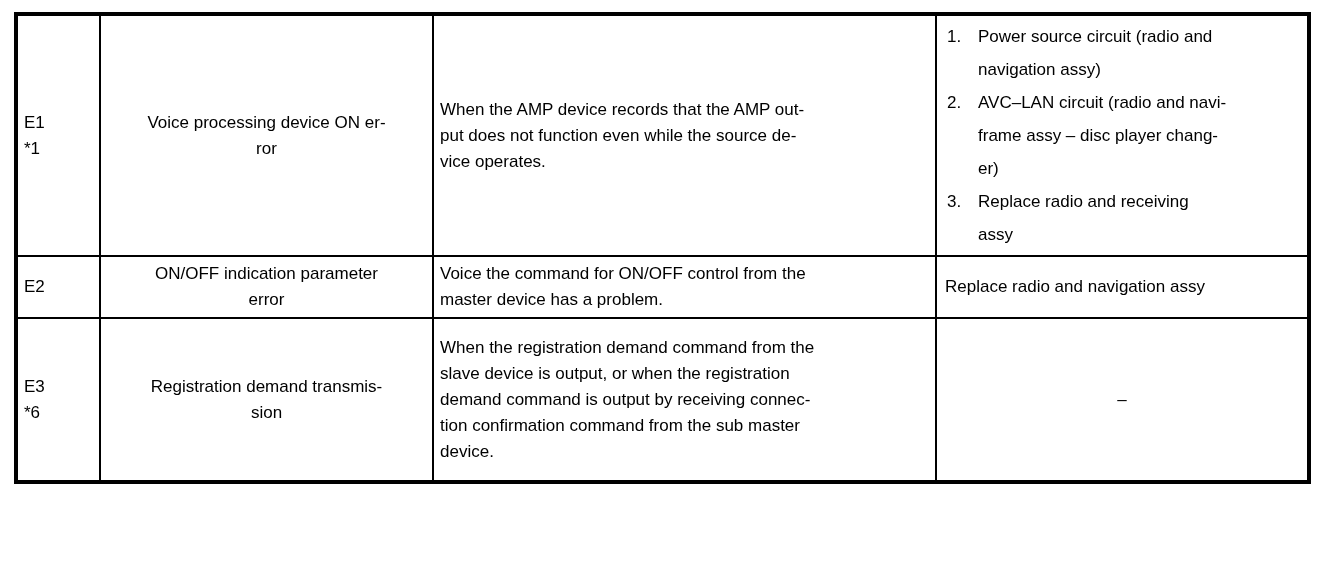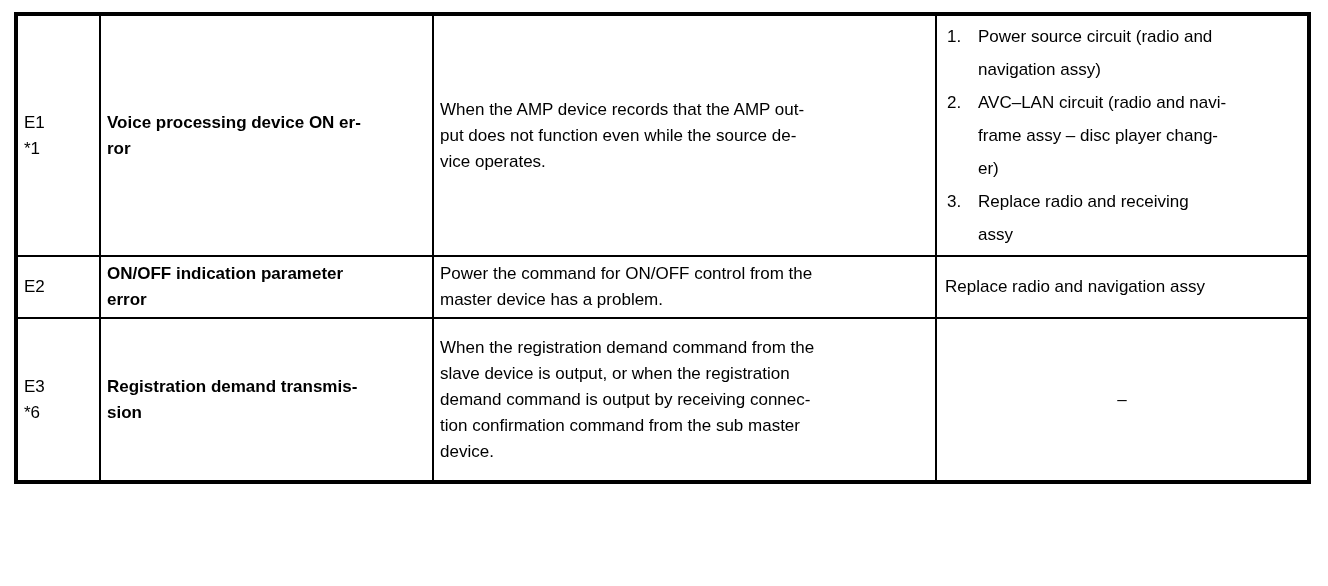--- a/index.html
+++ b/index.html
@@ -36,22 +36,21 @@
     vertical-align: middle;
     font-size: 17px;
     line-height: 26px;
     padding: 4px 6px;
     overflow: hidden;
   }
   .pre { white-space: pre-line; }
   .cell-code {
   }
   .cell-name {
-    text-align: left;
-    font-weight: bold;
+    text-align: center;
   }
   .cell-desc {
     text-align: left;
   }
   .cell-remedy-list {
     text-align: left;
     padding: 2px 4px 2px 8px;
   }
   .cell-remedy-text {
     text-align: left;
@@ -126,21 +125,21 @@
 
     <tr style="height:60px;">
       <td class="cell-code">
         <div class="pre">E2</div>
       </td>
       <td class="cell-name">
         <div class="pre">ON/OFF indication parameter
 error</div>
       </td>
       <td class="cell-desc">
-        <div class="pre">Power the command for ON/OFF control from the
+        <div class="pre">Voice the command for ON/OFF control from the
 master device has a problem.</div>
       </td>
       <td class="cell-remedy-text">
         <div>Replace radio and navigation assy</div>
       </td>
     </tr>
 
     <tr style="height:164px;">
       <td class="cell-code">
         <div class="pre">E3

